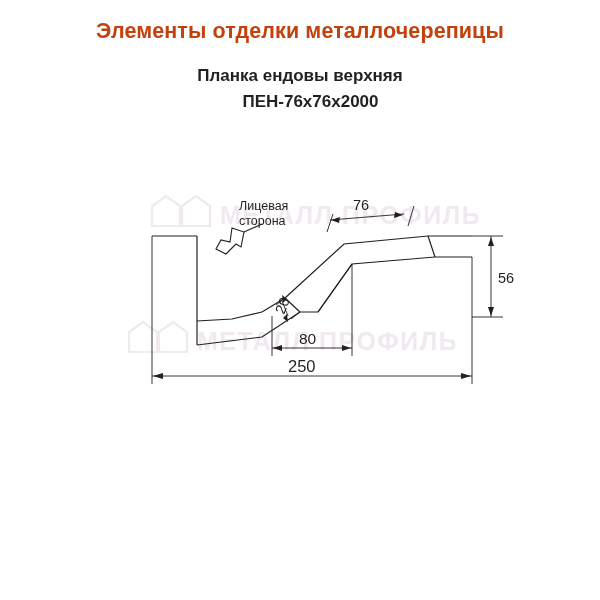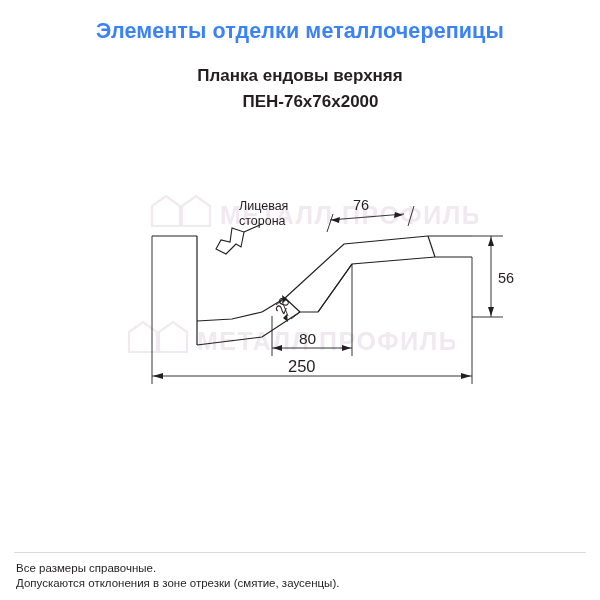--- a/index.html
+++ b/index.html
@@ -27,21 +27,21 @@
     top: 0;
     width: 600px;
     text-align: center;
   }
   .title {
     font-size: 21.5px;
     font-weight: bold;
     margin: 0;
     padding-top: 19px;
     letter-spacing: 0.1px;
-    color: #3b82f6;
+    color: #c2410c;
   }
   .subtitle-block {
     margin-top: 22px;
     text-align: center;
   }
   .subtitle {
     font-size: 17px;
     font-weight: bold;
     margin: 0;
     color: #231f20;
@@ -220,19 +220,14 @@
       </g>
       <g fill="#231f20">
         <path d="M153 236 l10 -3 l0 6 z"></path>
         <path d="M471 236 l-10 -3 l0 6 z"></path>
       </g>
       <text x="288" y="232" font-size="16.5" fill="#231f20" font-family="Liberation Sans, sans-serif">250</text>
 
     </svg>
   </div>
 
-  <div class="footer">
-    <div class="footer-line"></div>
-    <p class="footer-text">Все размеры справочные.</p>
-    <p class="footer-text">Допускаются отклонения в зоне отрезки (смятие, заусенцы).</p>
-  </div>
 
 </div>
 
 </body></html>

